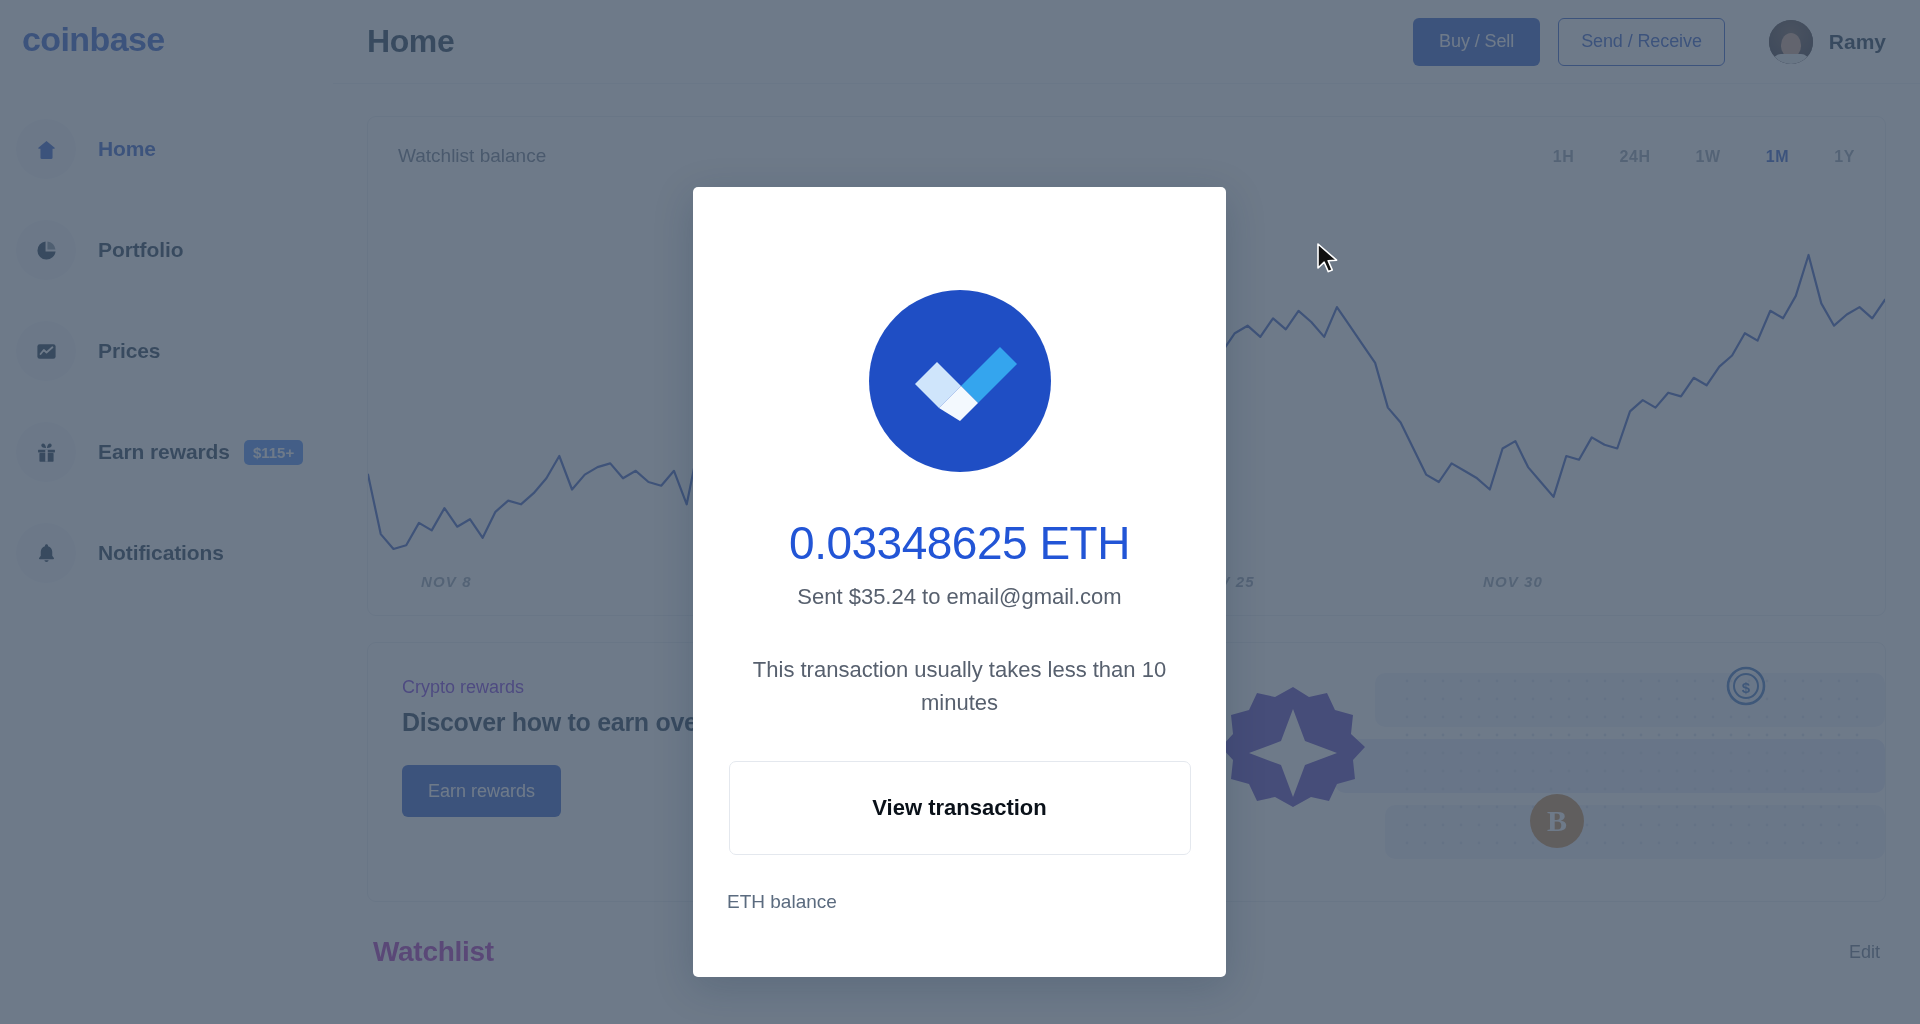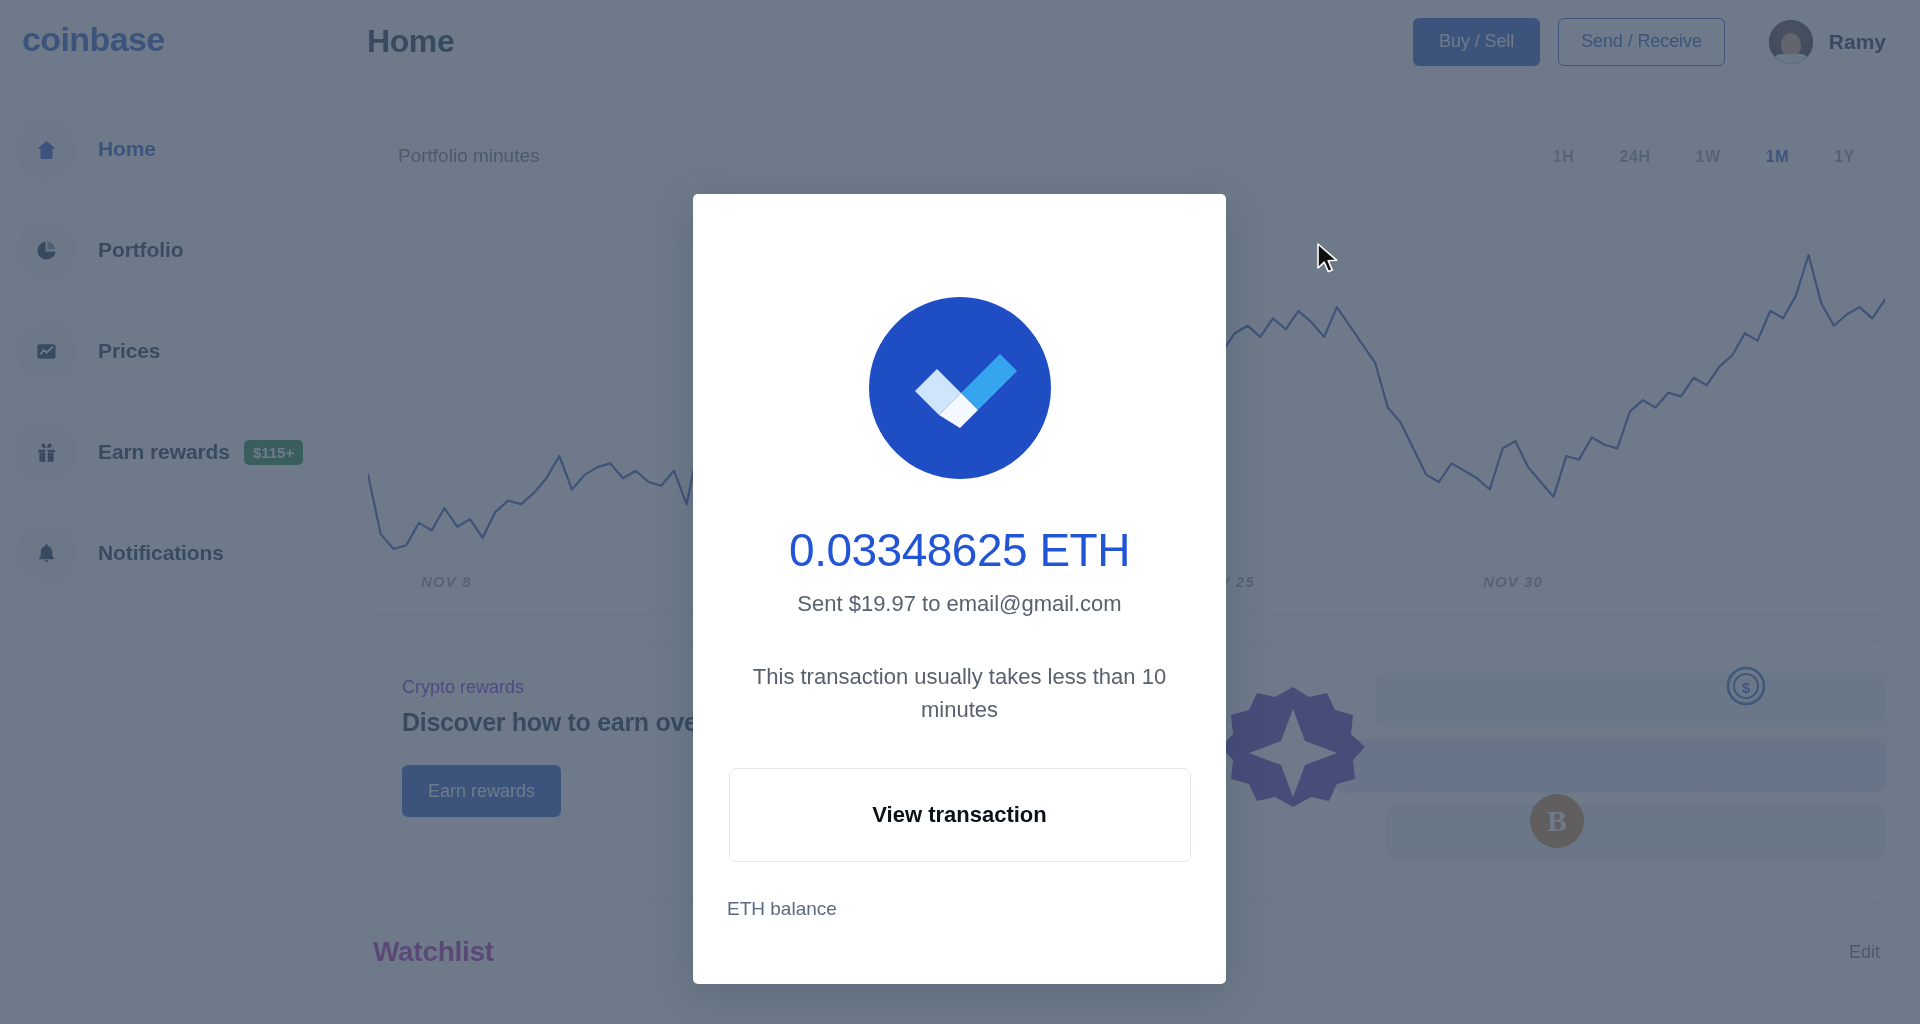--- a/index.html
+++ b/index.html
@@ -34,21 +34,21 @@
     display:flex; align-items:center; justify-content:center;
     flex:0 0 60px;
   }
   .nav-ico svg { width:23px; height:23px; display:block; }
   .nav-label {
     margin-left:22px; font-size:21px; font-weight:600;
     color:#0a2540; letter-spacing:-.1px; white-space:nowrap;
   }
   .nav-item.active .nav-label { color:#1f4ec4; }
   .nav-badge {
-    margin-left:14px; background:#15803d; color:#ffffff;
+    margin-left:14px; background:#3b82f6; color:#ffffff;
     font-size:15px; font-weight:700; border-radius:5px;
     padding:5px 9px; line-height:1;
   }
 
   
   #main { flex:1; position:relative; background:#ffffff; min-width:0; }
   #topbar {
     height:84px; display:flex; align-items:center;
     padding:0 34px 0 34px; border-bottom:1px solid #eef1f6;
     position:relative;
@@ -124,21 +124,21 @@
   }
   #watchlist-title { font-size:28px; font-weight:700; color:#a21caf; letter-spacing:-.3px; }
   #watchlist-edit { margin-left:auto; font-size:18px; color:#5b6b7f; cursor:pointer; }
 
   
   #overlay {
     position:absolute; inset:0; background:rgba(69,85,104,.78);
     z-index:50;
   }
   #modal {
-    position:absolute; left:693px; top:194px;
+    position:absolute; left:693px; top:187px;
     width:533px; height:790px;
     background:#ffffff; border-radius:5px;
     z-index:60; overflow:hidden;
     box-shadow:0 10px 40px rgba(10,37,64,.18);
   }
   #check-badge {
     width:182px; height:182px; border-radius:50%;
     background:#1f4ec4; margin:103px auto 0 auto; position:relative;
   }
   #check-badge svg { position:absolute; left:0; top:0; }
@@ -252,21 +252,21 @@
             </div>
             <span id="user-name">Ramy</span>
           </div>
         </div>
       </header>
 
       <div id="content">
 
         <div class="card" id="portfolio-card">
           <div id="portfolio-head">
-            <span id="portfolio-label">Portfolio minutes</span>
+            <span id="portfolio-label">Watchlist balance</span>
             <div id="ranges">
               <span class="range">1H</span>
               <span class="range">24H</span>
               <span class="range">1W</span>
               <span class="range active">1M</span>
               <span class="range">1Y</span>
             </div>
           </div>
           <div id="chart-wrap">
             <svg id="chart-svg" viewBox="0 0 1000 330" preserveAspectRatio="none">
@@ -332,21 +332,21 @@
       <svg width="182" height="182" viewBox="0 0 182 182">
         <polygon points="46,94 68,72 92,96 70,118" fill="#cfe5fb"></polygon>
         <polygon points="70,118 92,96 70,118" fill="#eef6fd"></polygon>
         <polygon points="70,118 92,96 136,52 136,52" fill="none"></polygon>
         <polygon points="92,96 131,57 148,74 109,113" fill="#34a5ee"></polygon>
         <polygon points="70,118 92,96 109,113 91,131" fill="#f3f9fe"></polygon>
       </svg>
     </div>
 
     <div id="modal-amount">0.03348625 ETH</div>
-    <div id="modal-sub">Sent $19.97 to email@gmail.com</div>
+    <div id="modal-sub">Sent $35.24 to email@gmail.com</div>
     <div id="modal-note">This transaction usually takes less than 10 minutes</div>
 
     <button id="view-tx-btn">View transaction</button>
 
     <div id="eth-balance">ETH balance</div>
   </div>
 
   <svg id="cursor" width="26" height="34" viewBox="0 0 26 34">
     <path d="M2 1 L2 25 L8.2 19.2 L12.3 28.6 L16.2 26.9 L12.2 17.7 L20.6 17.2 Z" fill="#101010" stroke="#ffffff" stroke-width="1.6" stroke-linejoin="round"></path>
   </svg>

